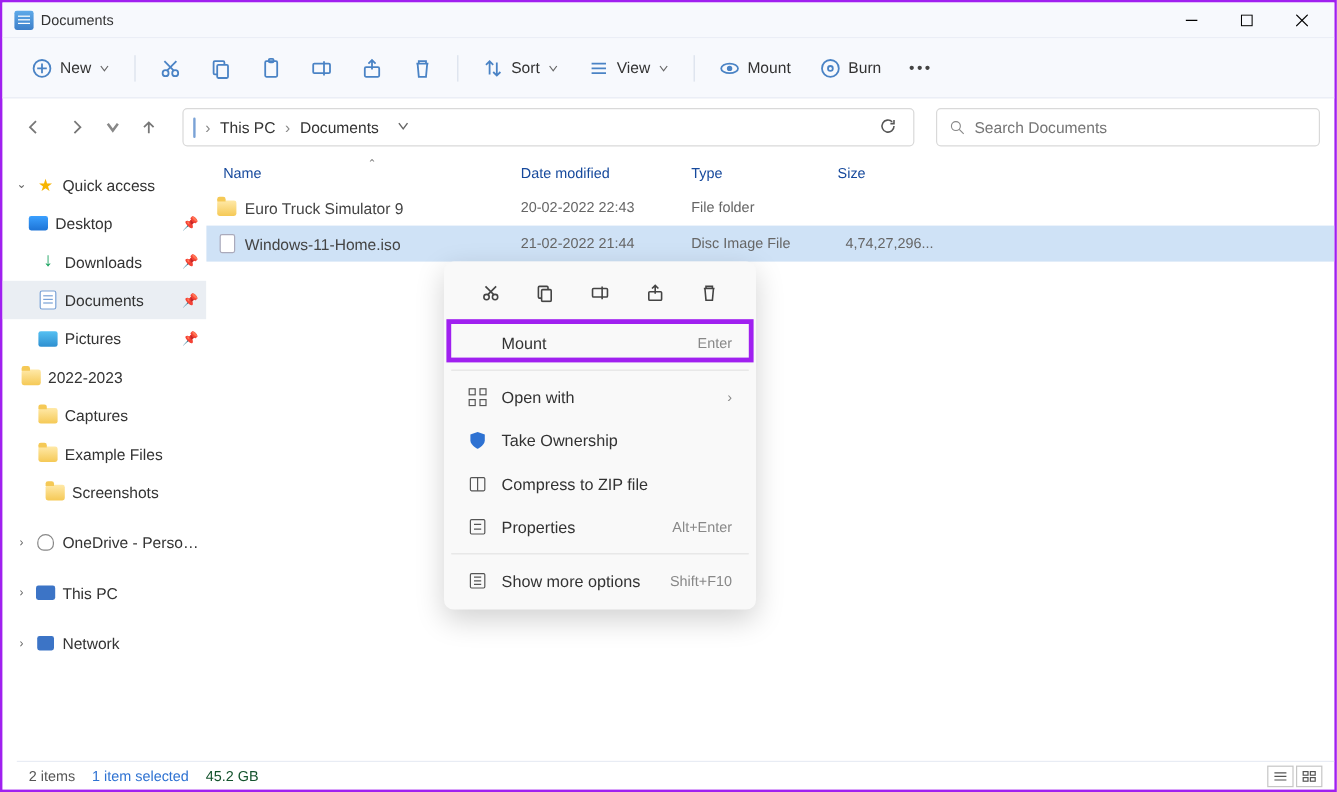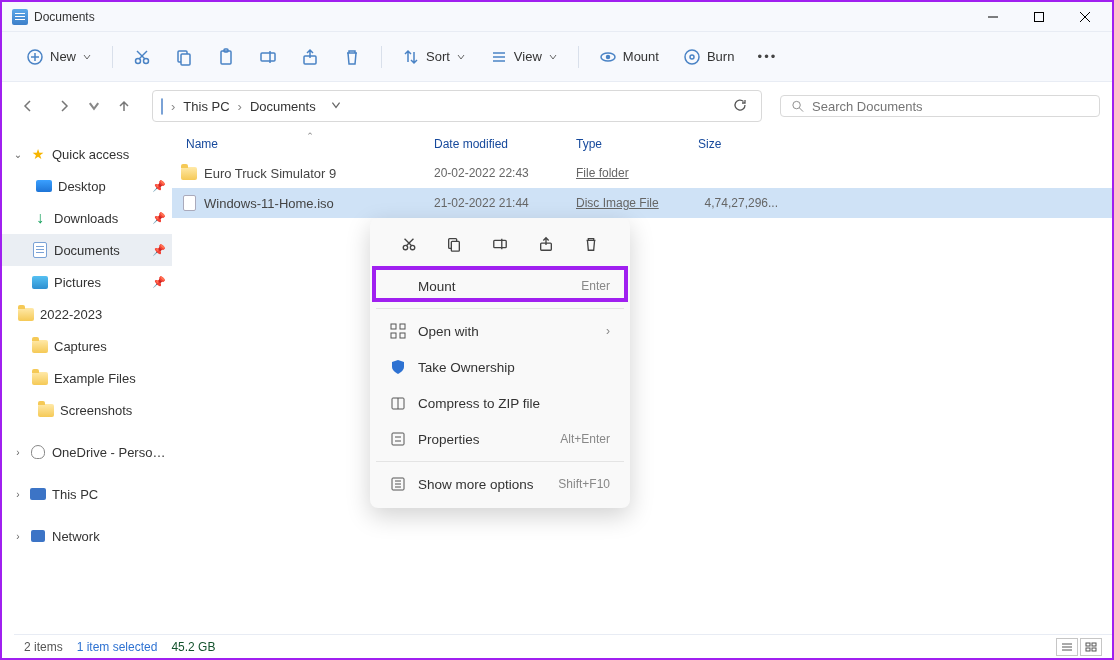--- a/index.html
+++ b/index.html
@@ -23,21 +23,21 @@
 .chev { width:10px;height:10px; }
 
 
 .navrow { height: 48px; display: flex; align-items: center; padding: 0 12px; gap: 8px; }
 .navbtn { width: 28px; height: 28px; display:flex; align-items:center; justify-content:center; border-radius: 4px; }
 .navbtn svg { width:14px;height:14px;stroke:#777;fill:none;stroke-width:1.5; }
 .breadcrumb { flex: 1; height: 32px; border: 1px solid #d9d9d9; border-radius: 4px; display: flex; align-items: center; padding: 0 8px; gap: 8px; margin: 0 10px 0 6px; }
 .breadcrumb .sep { color: #888; }
 .breadcrumb .refresh { margin-left:auto; padding: 0 6px;}
 .breadcrumb .down { padding: 0 6px;}
-.searchbox { width: 320px; height: 22px; border: 1px solid #d9d9d9; border-radius: 4px; display: flex; align-items: center; padding: 0 10px; gap: 8px; color: #888; }
+.searchbox { width: 320px; height: 32px; border: 1px solid #d9d9d9; border-radius: 4px; display: flex; align-items: center; padding: 0 10px; gap: 8px; color: #888; }
 .searchbox input { border:none; outline:none; width:100%; font-size:13px; color:#555; background:transparent; }
 
 
 .main { display: flex; height: calc(100% - 30px - 50px - 48px - 24px); }
 .sidebar { width: 170px; padding: 8px 0; overflow:hidden; }
 .sideitem { height: 32px; display: flex; align-items: center; padding: 0 6px 0 10px; gap: 6px; position: relative; }
 .sideitem.active { background: #eaeef3; }
 .sideitem .exp { width:12px; display:flex; justify-content:center; color:#666; font-size:10px; }
 .sideitem .ic { width:16px; height:16px; display:flex; align-items:center; justify-content:center; }
 .sideitem .lbl { flex:1; font-size:13px; white-space:nowrap; overflow:hidden; text-overflow:ellipsis;}
@@ -49,21 +49,21 @@
 .col-name { width: 248px; position:relative;}
 .col-date { width: 142px; }
 .col-type { width: 122px; }
 .col-size { width: 80px; }
 .sorticon { position:absolute; top:-6px; left:50%; transform:translateX(-50%); font-size:9px; color:#888;}
 .row { display:flex; height:30px; align-items:center; padding-left:8px; font-size:13px; color:#444; }
 .row.sel { background: #cfe2f6; }
 .row .ic { width: 18px; height:18px; margin-right:6px; display:flex; align-items:center; justify-content:center;}
 .row .name { width: 230px; }
 .row .date { width: 142px; color:#666; font-size:12px;}
-.row .type { width: 122px; color:#666; font-size:12px;text-decoration:underline;}
+.row .type { width: 122px; color:#666; font-size:12px;}
 .row .size { width: 80px; color:#666; font-size:12px; text-align:right;}
 
 
 .ctx { position:absolute; left:368px; top:216px; width:260px; background:#f9f9f9; border-radius:8px; box-shadow: 0 8px 24px rgba(0,0,0,0.18); padding: 6px 4px; z-index:10; }
 .ctx-iconrow { display:flex; justify-content:space-around; padding: 6px 12px 10px; }
 .ctx-iconrow div { width:28px;height:28px;display:flex;align-items:center;justify-content:center;border-radius:4px;}
 .ctx-iconrow svg { width:16px;height:16px;stroke:#444;fill:none;stroke-width:1.5;}
 .ctx-item { height:36px; display:flex; align-items:center; padding:0 14px; gap:12px; font-size:13.5px; border-radius:4px; margin: 0 2px;}
 .ctx-item .ic { width:16px;height:16px;display:flex;align-items:center;justify-content:center;}
 .ctx-item .lbl { flex:1; }
@@ -274,21 +274,21 @@
   </div>
 </div>
 
 <div class="main">
   <div class="sidebar">
     <div class="sideitem">
       <span class="exp">⌄</span>
       <span class="ic star-ic">★</span>
       <span class="lbl">Quick access</span>
     </div>
-    <div class="sideitem" style="padding-left:34px;">
+    <div class="sideitem" style="padding-left:22px;">
       <span class="ic">
           <span class="desktop-ic"></span>
         </span>
       <span class="lbl">Desktop</span>
       <span class="pin">📌</span>
     </div>
     <div class="sideitem" style="padding-left:30px;">
       <span class="ic download-ic">↓</span>
       <span class="lbl">Downloads</span>
       <span class="pin">📌</span>

